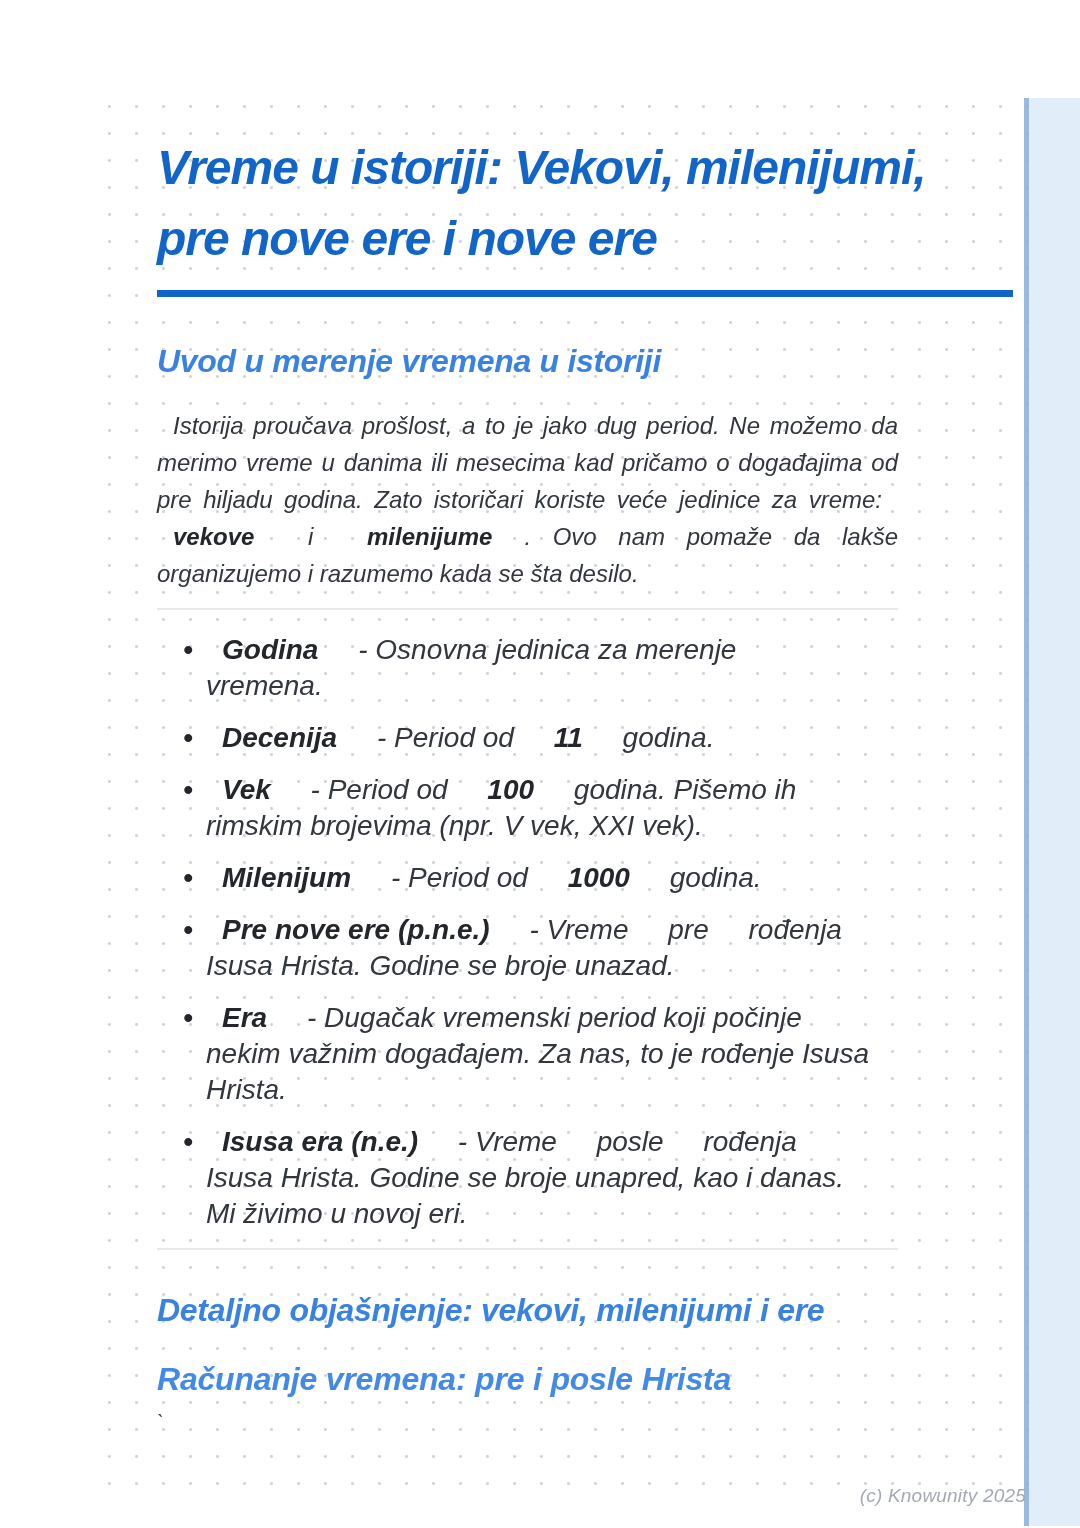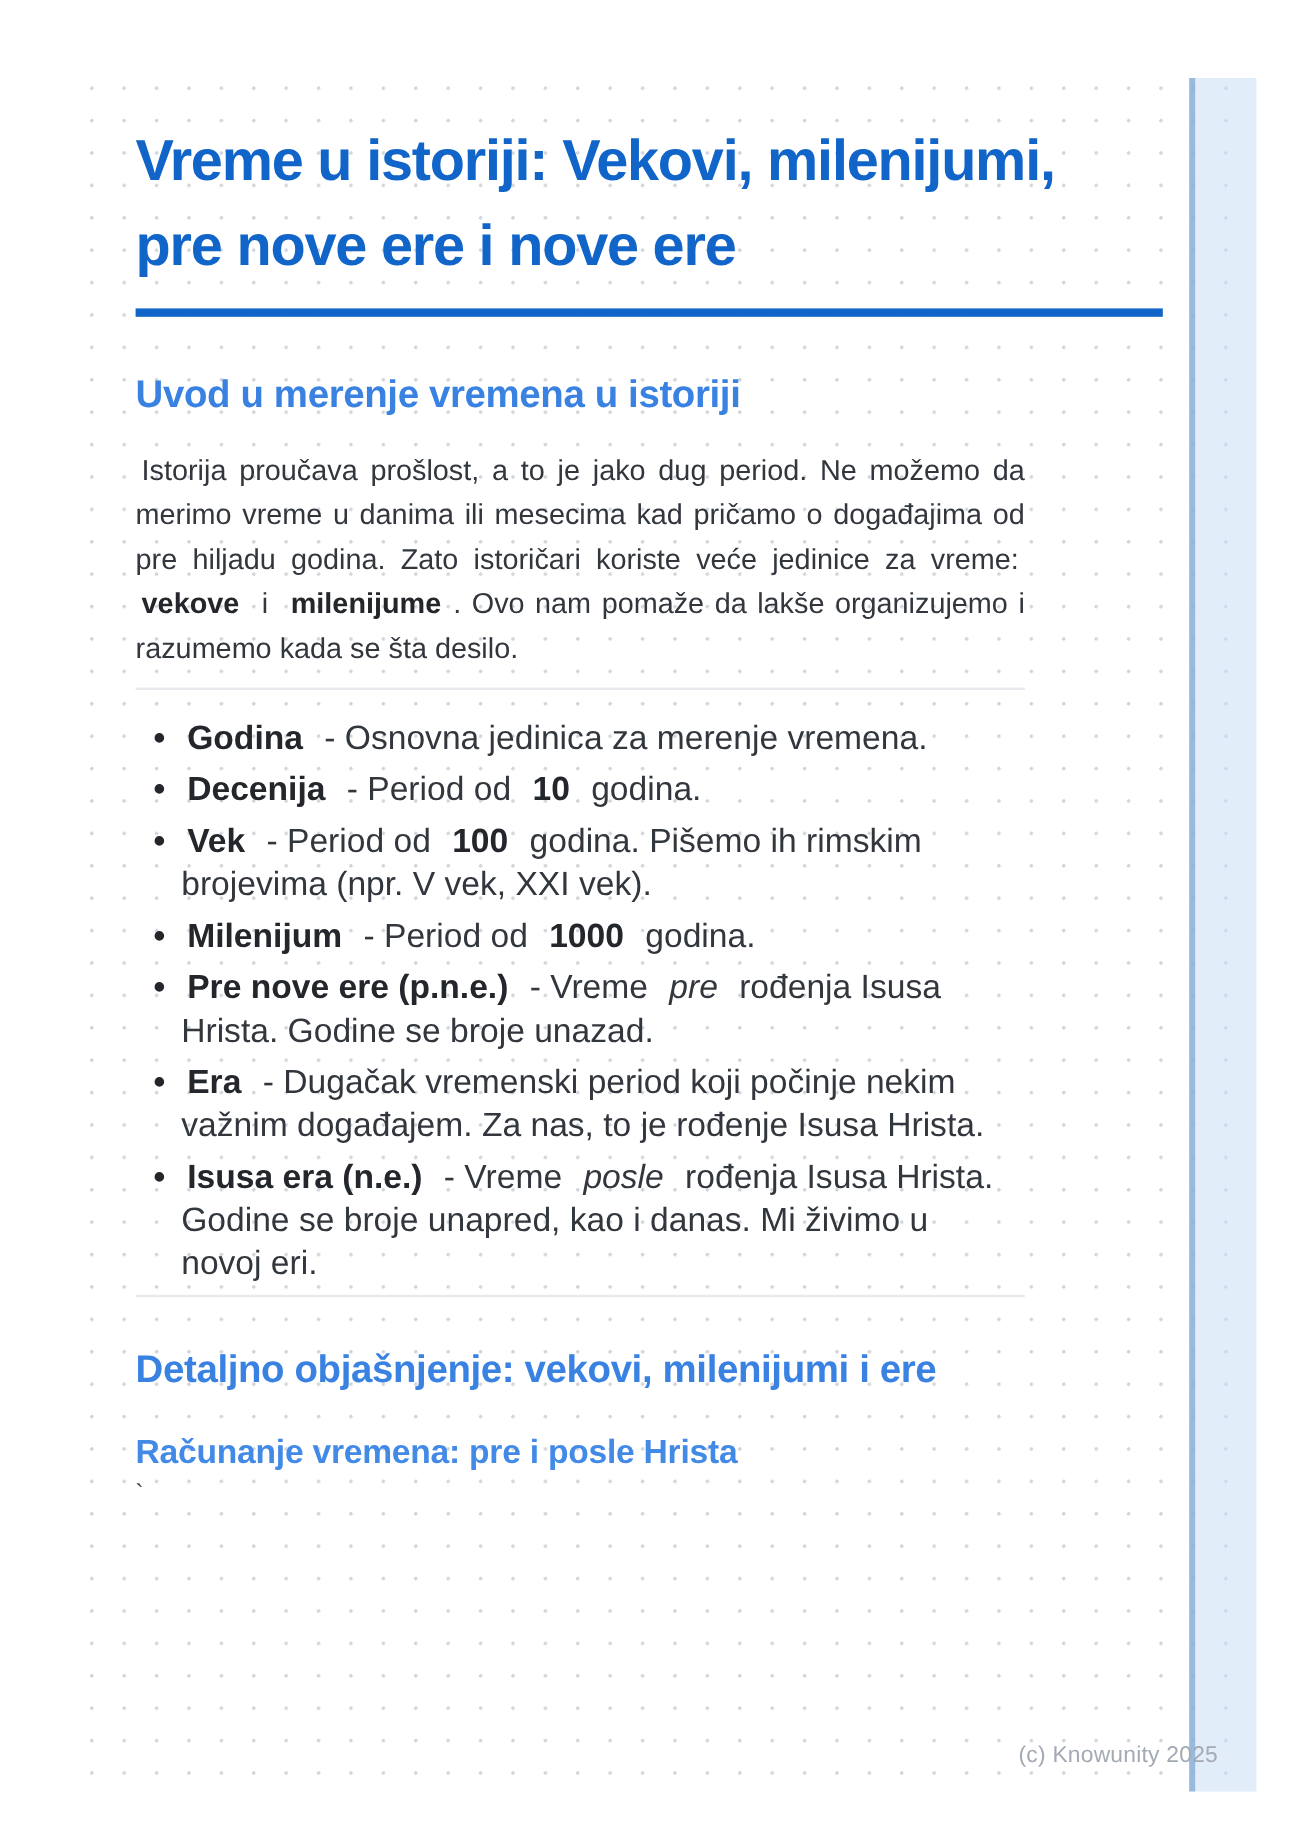--- a/index.html
+++ b/index.html
@@ -3,21 +3,21 @@
 <meta charset="utf-8">
 <style>
   :root{
     --accent-dark:#1164c8;
     --accent:#3a82e2;
     --accent-light:#428ae6;
     --body-text:#32363d;
     --divider:#e7e9ec;
     --footer-text:#a4aab3;
   }
-  *{margin:5px;padding:0;box-sizing:border-box;}
+  *{margin:16px;padding:0;box-sizing:border-box;font-style:italic;}
   html,body{background:#ffffff;}
   body{
     width:1080px;height:1528px;position:relative;overflow:hidden;
     font-family:"Liberation Sans","DejaVu Sans",sans-serif;
     color:var(--body-text);
   }
   .dot-grid{
     position:absolute;left:50px;top:45px;right:48px;bottom:50px;
     background-image:radial-gradient(circle at 1.5px 1.5px,#d1d5db 1.3px,rgba(0,0,0,0) 1.6px);
     background-size:27px 27px;
@@ -38,21 +38,21 @@
     max-width:860px;
   }
   .title-rule{height:7px;background:var(--accent-dark);margin-top:16px;width:856px;border:none;}
   h2{
     font-size:32px;line-height:36px;font-weight:700;
     color:var(--accent);letter-spacing:-0.3px;
   }
   h2.mt-lg{margin-top:46px;}
   h2.mt-md{margin-top:42px;}
   h3{
-    font-size:28px;line-height:30px;font-weight:700;
+    font-size:32px;line-height:30px;font-weight:700;
     color:var(--accent-light);letter-spacing:-0.2px;
     margin-top:36px;
   }
   p.body{
     width:741px;font-size:24px;line-height:37px;
     margin-top:28px;color:var(--body-text);
   }
   p.justified{text-align:justify;}
   p.body b{color:#23262b;}
   hr.divider{border:none;height:2px;background:var(--divider);width:741px;}
@@ -89,21 +89,21 @@
   <h1>Vreme u istoriji: Vekovi, milenijumi, pre nove ere i nove ere</h1>
   <div class="title-rule"></div>
 
   <h2 class="mt-lg">Uvod u merenje vremena u istoriji</h2>
   <p class="body justified"><span>Istorija proučava prošlost, a to je jako dug period. Ne možemo da merimo vreme u danima ili mesecima kad pričamo o događajima od pre hiljadu godina. Zato istoričari koriste veće jedinice za vreme: </span><b>vekove</b><span> i </span><b>milenijume</b><span>. Ovo nam pomaže da lakše organizujemo i razumemo kada se šta desilo.</span></p>
 
   <hr class="divider d1">
 
   <ul class="terms">
       <li><b>Godina</b><span> - Osnovna jedinica za merenje vremena.</span></li>
-      <li><b>Decenija</b><span> - Period od </span><b>10</b><span> godina.</span></li>
+      <li><b>Decenija</b><span> - Period od </span><b>11</b><span> godina.</span></li>
       <li><b>Vek</b><span> - Period od </span><b>100</b><span> godina. Pišemo ih rimskim brojevima (npr. V vek, XXI vek).</span></li>
       <li><b>Milenijum</b><span> - Period od </span><b>1000</b><span> godina.</span></li>
       <li><b>Pre nove ere (p.n.e.)</b><span> - Vreme </span><i>pre</i><span> rođenja Isusa Hrista. Godine se broje unazad.</span></li>
       <li><b>Era</b><span> - Dugačak vremenski period koji počinje nekim važnim događajem. Za nas, to je rođenje Isusa Hrista.</span></li>
       <li><b>Isusa era (n.e.)</b><span> - Vreme </span><i>posle</i><span> rođenja Isusa Hrista. Godine se broje unapred, kao i danas. Mi živimo u novoj eri.</span></li>
     </ul>
 
   <hr class="divider d2">
 
   <h2 class="mt-md">Detaljno objašnjenje: vekovi, milenijumi i ere</h2>

